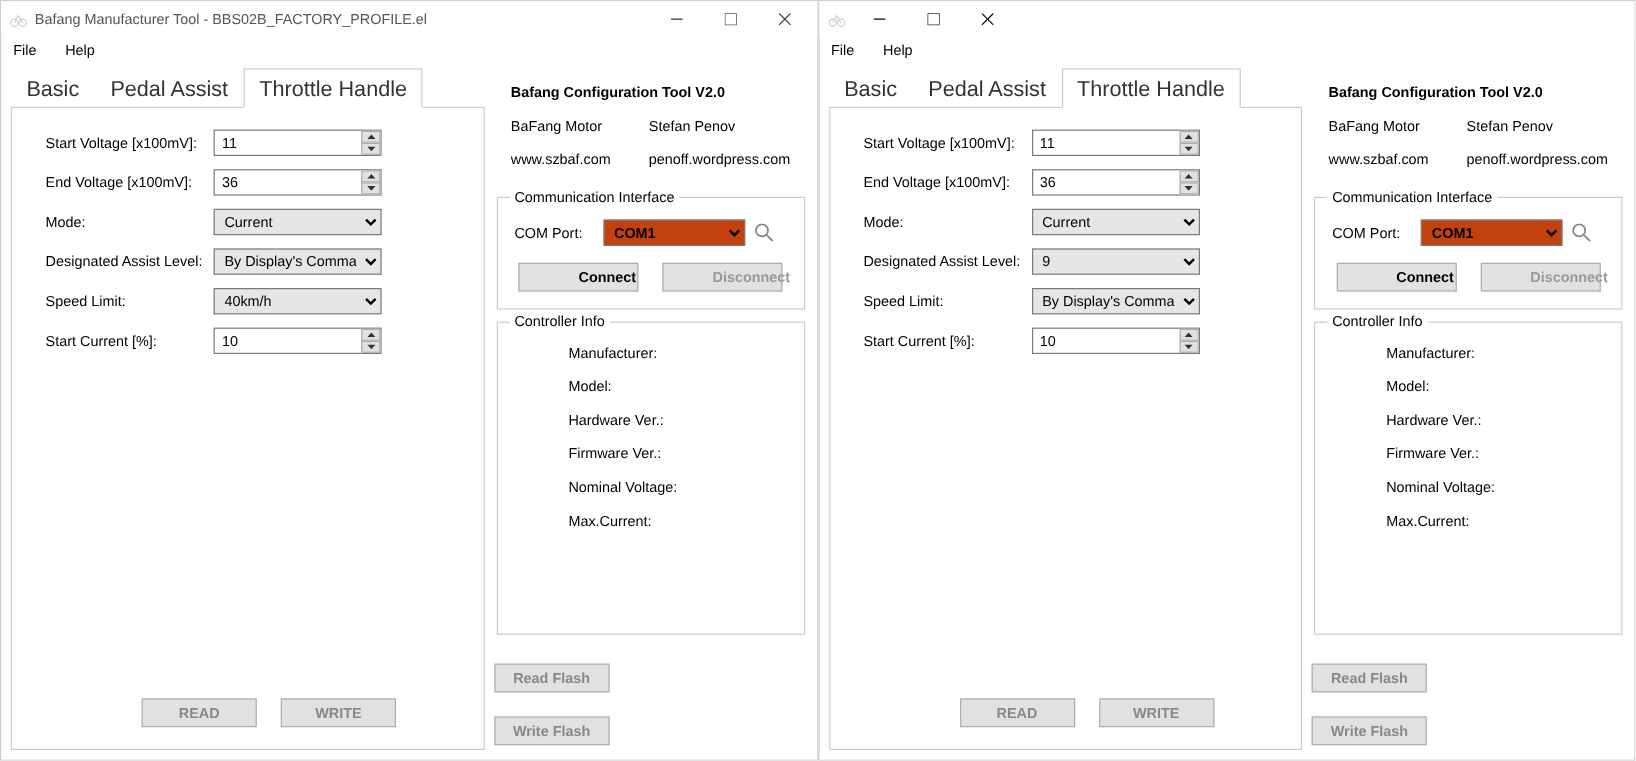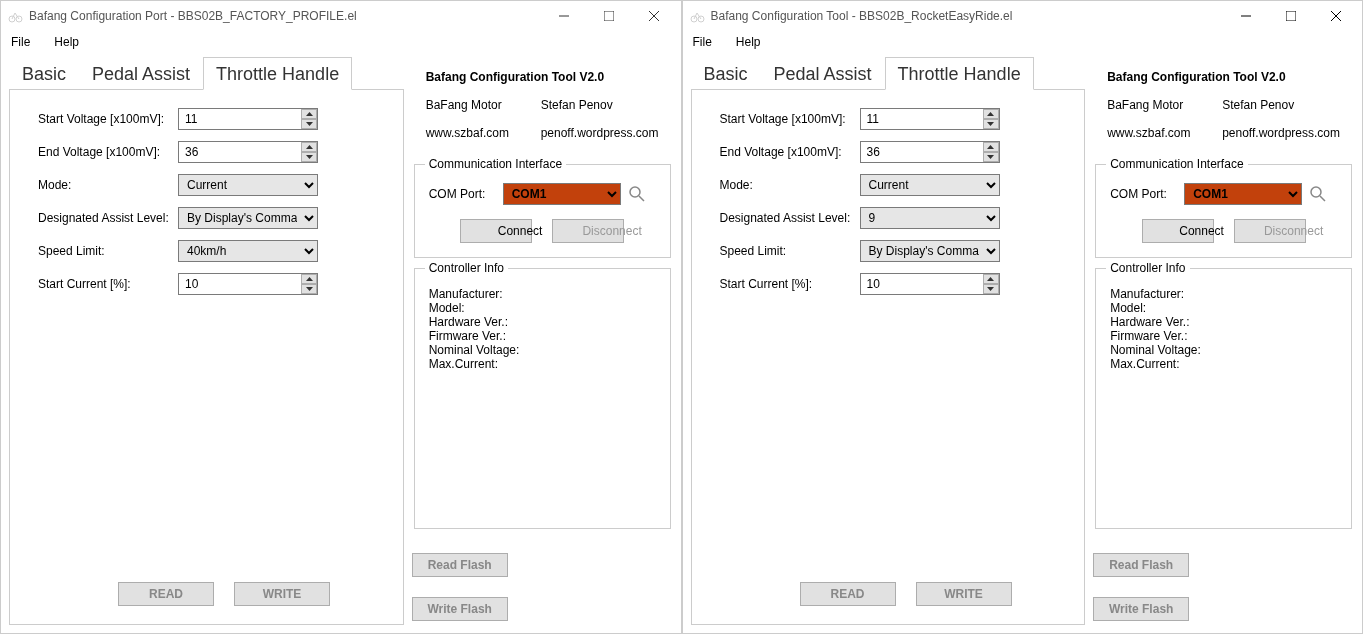--- a/index.html
+++ b/index.html
@@ -36,37 +36,37 @@
 .info-row .l { width: 115px; color: #000; }
 .info-row .r { color: #000; }
 .link { color: #0066cc; }
 .groupbox { border: 1px solid #ccc; padding: 10px 14px 14px; position: relative; margin: 0 2px; }
 .groupbox .legend { position: absolute; top: -8px; left: 10px; background: #fff; padding: 0 4px; font-weight: normal; font-size: 12px; }
 .com-row { display: flex; align-items: center; gap: 8px; margin-bottom: 14px; margin-top: 8px; }
 .com-row label { width: 66px; }
 .com-row select { width: 118px; font-weight: bold; background: #c2410c; }
 .magnify { width: 16px; height: 16px; opacity: .7; }
 .conn-row { display: flex; gap: 20px; justify-content: center; }
-.conn-btn { width: 72px; height: 24px; border: 1px solid #adadad; background: #e1e1e1; display: flex; align-items: center; justify-content: center; font-weight: normal; font-size: 12px; padding-left: 48px; }
+.conn-btn { width: 100px; height: 24px; border: 1px solid #adadad; background: #e1e1e1; display: flex; align-items: center; justify-content: center; font-weight: bold; font-size: 12px; padding-left: 48px; }
 .conn-btn.disabled { color: #999; }
-.ci-body { padding-top: 8px; display: flex; flex-direction: column; gap: 0; }
+.ci-body { padding-top: 8px; display: flex; flex-direction: column; gap: 14px; margin-left: 45px; }
 .ci-row { font-size: 12px; color: #000; }
 .right-footer { margin-top: auto; display: flex; gap: 20px; justify-content: center; padding: 14px 0 4px; flex-direction: column; }
 </style>
 </head>
 <body>
 
 <div class="window">
   <div class="titlebar">
     <svg class="titlebar-icon" viewBox="0 0 16 16">
         <circle cx="5" cy="11" r="3" fill="none" stroke="#888"></circle>
         <circle cx="12" cy="11" r="3" fill="none" stroke="#888"></circle>
         <path d="M5 11 L8 5 L12 11" fill="none" stroke="#888"></path>
       </svg>
-    <span class="titlebar-text">Bafang Configuration Port - BBS02B_FACTORY_PROFILE.el</span>
+    <span class="titlebar-text">Bafang Manufacturer Tool - BBS02B_FACTORY_PROFILE.el</span>
     <div class="win-controls">
       <div class="win-btn">
           <svg viewBox="0 0 10 10">
             <line x1="0" y1="5" x2="10" y2="5" stroke="#333"></line>
           </svg>
         </div>
       <div class="win-btn">
           <svg viewBox="0 0 10 10">
             <rect x="0" y="0" width="10" height="10" fill="none" stroke="#333"></rect>
           </svg>
@@ -209,21 +209,20 @@
   </div>
 </div>
 
 <div class="window">
   <div class="titlebar">
     <svg class="titlebar-icon" viewBox="0 0 16 16">
         <circle cx="5" cy="11" r="3" fill="none" stroke="#888"></circle>
         <circle cx="12" cy="11" r="3" fill="none" stroke="#888"></circle>
         <path d="M5 11 L8 5 L12 11" fill="none" stroke="#888"></path>
       </svg>
-    <span class="titlebar-text">Bafang Configuration Tool - BBS02B_RocketEasyRide.el</span>
     <div class="win-controls">
       <div class="win-btn">
           <svg viewBox="0 0 10 10">
             <line x1="0" y1="5" x2="10" y2="5" stroke="#000"></line>
           </svg>
         </div>
       <div class="win-btn">
           <svg viewBox="0 0 10 10">
             <rect x="0" y="0" width="10" height="10" fill="none" stroke="#000"></rect>
           </svg>

